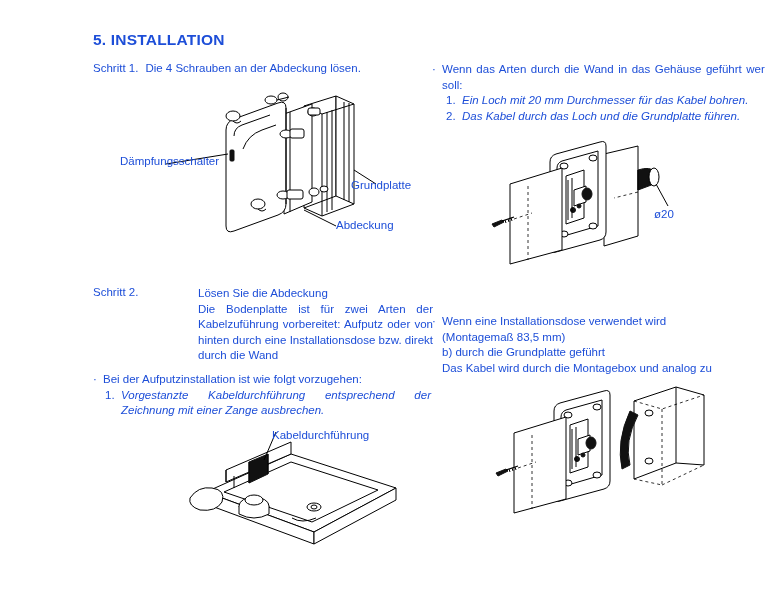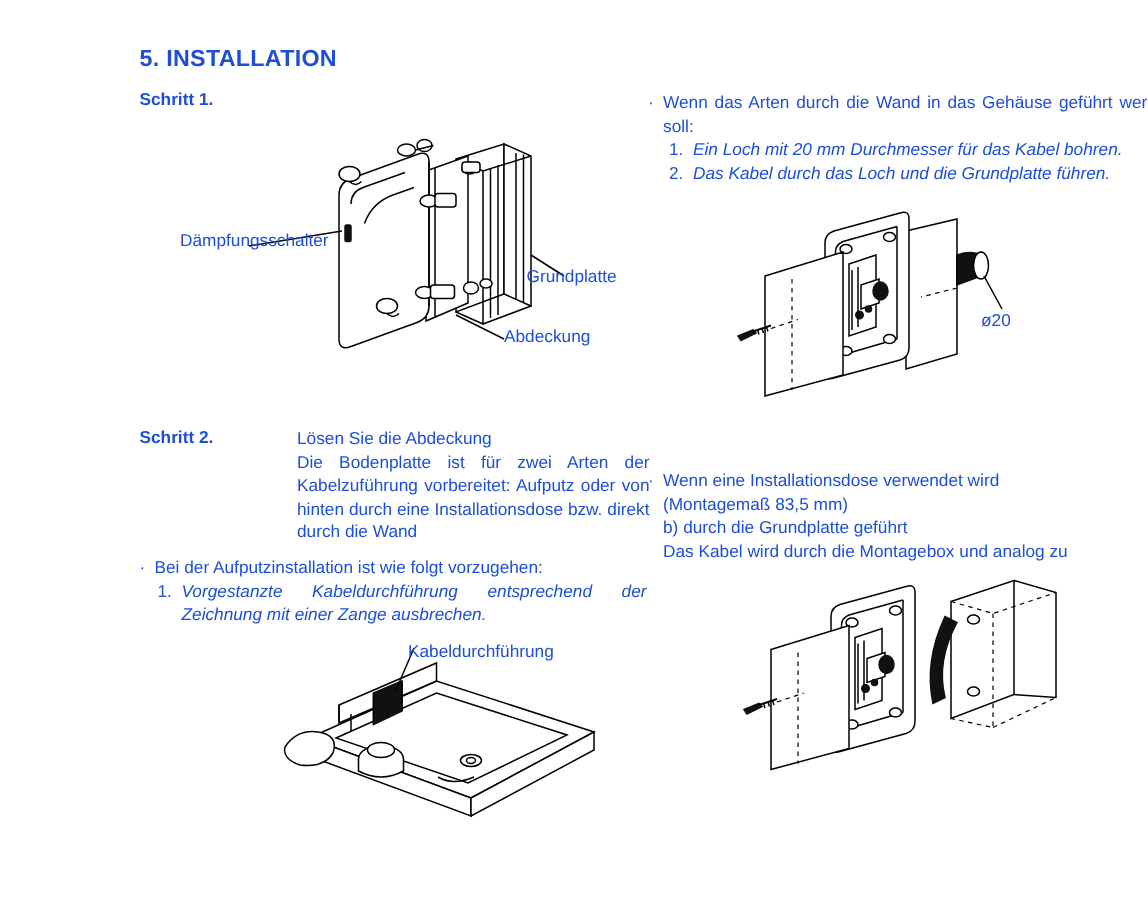--- a/index.html
+++ b/index.html
@@ -21,21 +21,21 @@
 
   #page-title {
     left: 57px;
     top: 31px;
     font-size: 15.5px;
     font-weight: bold;
     letter-spacing: 0.2px;
   }
 
   .step-label {
-    font-weight: bold;
+    font-weight: normal;
     font-size: 11.5px;
   }
   .body-txt {
     font-size: 11.5px;
     line-height: 15.5px;
   }
 
   
   #step1-block { left: 57px; top: 61px; width: 330px; }
   #step1-block .row { display: flex; align-items: baseline; }
@@ -83,20 +83,21 @@
 </head>
 <body>
 
 <div id="page">
 
   <div class="abs" id="page-title">5. INSTALLATION</div>
 
   <div class="abs" id="step1-block">
     <div class="row">
       <span class="step-label">Schritt 1.</span>
+      <span class="body-txt">Die 4 Schrauben an der Abdeckung lösen.</span>
     </div>
   </div>
 
   <div class="abs" style="left:150px; top:92px;">
     <svg width="195" height="160" viewBox="0 0 195 160">
 
       <path class="fillw" d="M118 14 L150 4 L150 104 L118 116 Z"></path>
       <path class="fillw" d="M150 4 L168 12 L168 112 L150 104 Z"></path>
       <path class="ln" d="M118 14 L136 22 L168 12"></path>
       <path class="ln" d="M136 22 L136 124 L118 116"></path>

